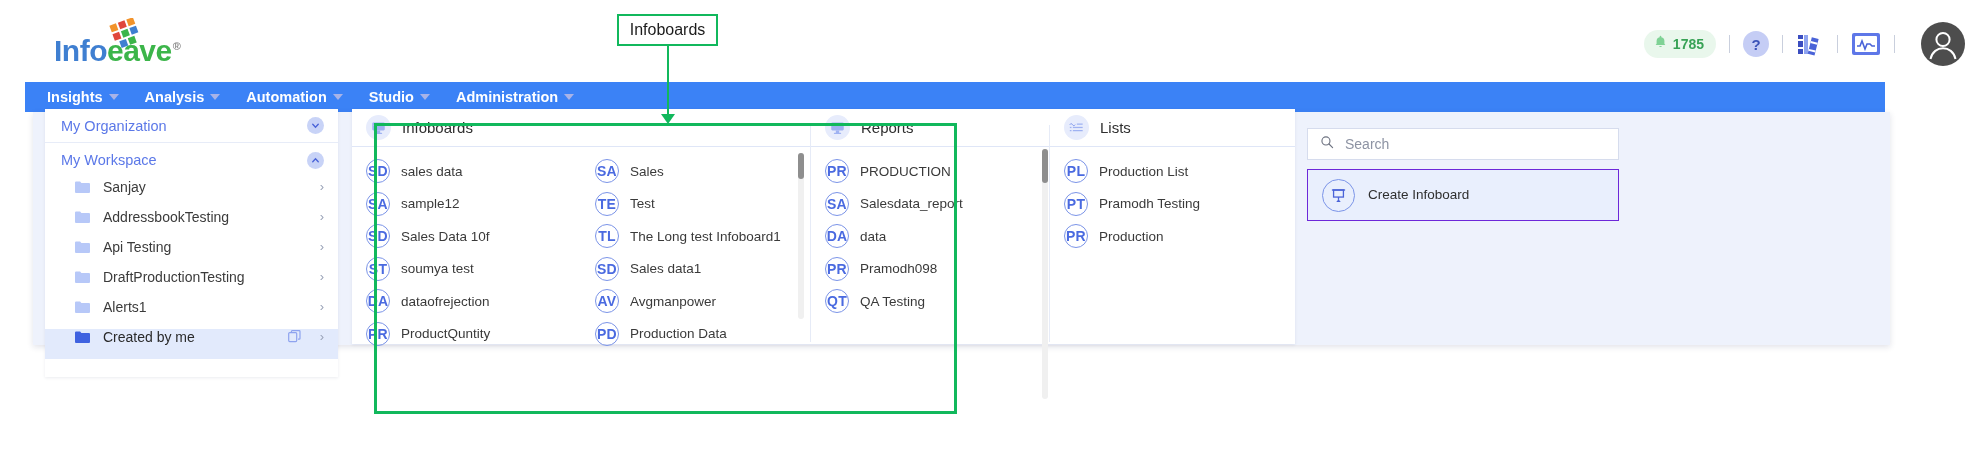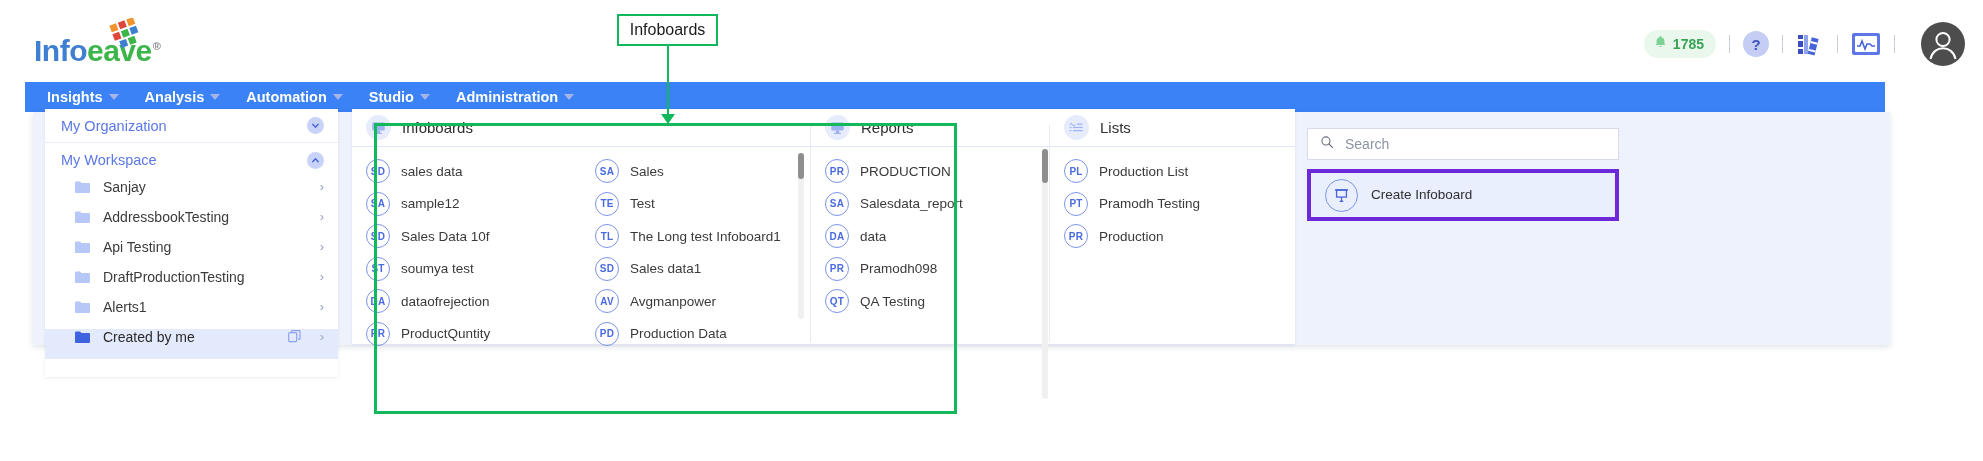--- a/index.html
+++ b/index.html
@@ -13,21 +13,21 @@
   
   .header {
     position: absolute; left: 0; top: 0; width: 1983px; height: 88px;
     background: #ffffff;
   }
   .logo {
     position: absolute; left: 34px; top: 30px;
     display: flex; align-items: flex-end; height: 36px;
   }
   .logo-text { font-size: 30px; font-weight: 700; letter-spacing: -0.5px; line-height: 1; }
-  .logo-info { color: #3f7fd1; }
+  .logo-info { color: #3f7fd1; margin-left: 20px; }
   .logo-eave { color: #3cb54a; }
   .logo-mark {
     position: absolute; left: 74px; top: -12px; width: 40px; height: 36px;
   }
   .logo-reg {
     font-size: 11px; color: #888; vertical-align: super; margin-left: 1px;
   }
 
   .header-right {
     position: absolute; right: 18px; top: 22px;
@@ -141,21 +141,21 @@
   }
   .item {
     display: flex; align-items: center; gap: 11px;
     height: 32.5px; cursor: pointer;
   }
   .col-infoboards .item { width: 50%; padding-left: 14px; }
   .col-reports .item, .col-lists .item { width: 100%; padding-left: 14px; }
   .avatar-chip {
     width: 24px; height: 24px; border-radius: 50%;
     border: 1px solid #7b94e8; color: #4a6ae0;
-    font-size: 10px; font-weight: 700; letter-spacing: 0.2px;
+    font-size: 14px; font-weight: 700; letter-spacing: 0.2px;
     display: flex; align-items: center; justify-content: center; flex: 0 0 auto;
   }
   .item-label { font-size: 13.5px; color: #3a3a3a; white-space: nowrap; }
 
   
   .vscroll {
     position: absolute; width: 6px; border-radius: 3px; background: #f0f0f0;
   }
   .vscroll .thumb {
     position: absolute; left: 0; width: 6px; border-radius: 3px; background: #8e8e8e;
@@ -168,21 +168,21 @@
   
   .rightpane {
     margin-left: 12px; width: 312px; padding-top: 16px;
   }
   .search-box {
     height: 32px; border: 1px solid #d6dced; background: #ffffff;
     display: flex; align-items: center; gap: 11px; padding: 0 12px;
   }
   .search-ph { color: #8d93a3; font-size: 14px; }
   .create-card {
-    margin-top: 9px; height: 52px; border: 4px solid #6d28d9;
+    margin-top: 9px; height: 52px; border: 1px solid #6d28d9;
     background: #e9effd; display: flex; align-items: center;
     gap: 13px; padding: 0 14px; cursor: pointer;
   }
   .create-ring {
     width: 33px; height: 33px; border-radius: 50%; border: 1px solid #7b94e8;
     display: flex; align-items: center; justify-content: center; flex: 0 0 auto;
   }
   .create-title { font-size: 13.5px; color: #2f2f2f; line-height: 1.35; }
   .create-sub { font-size: 13px; color: #8b8f9c; line-height: 1.35; }
 

